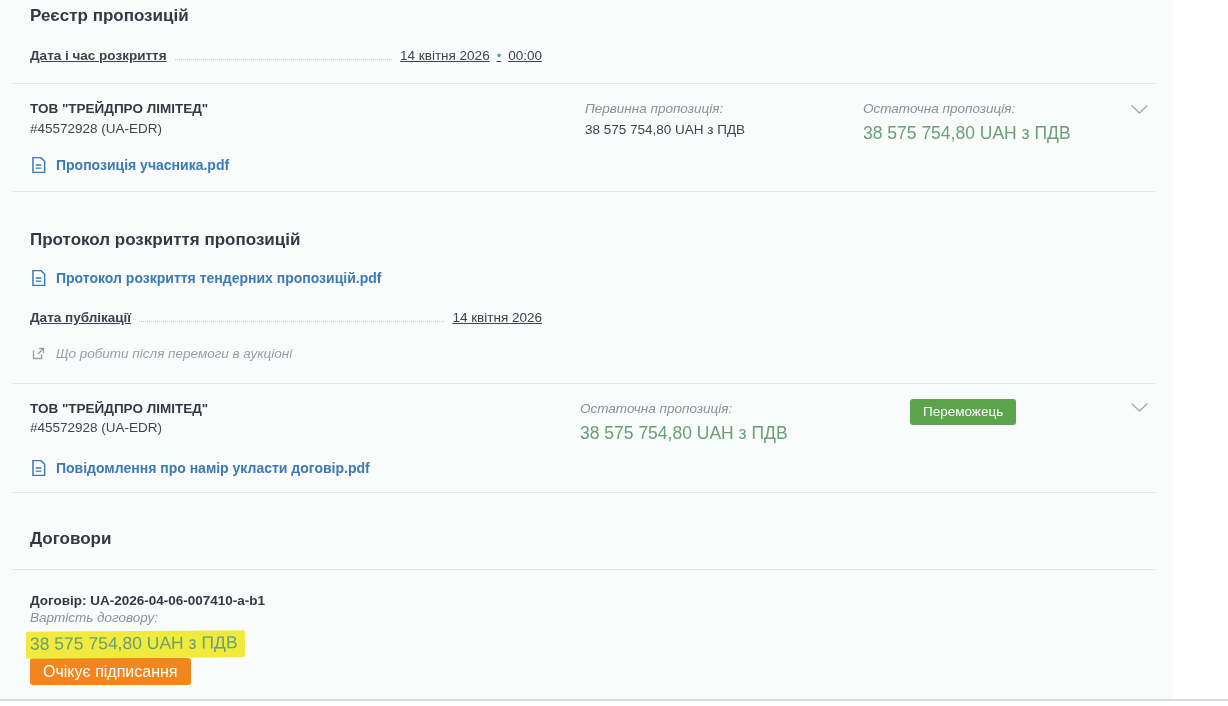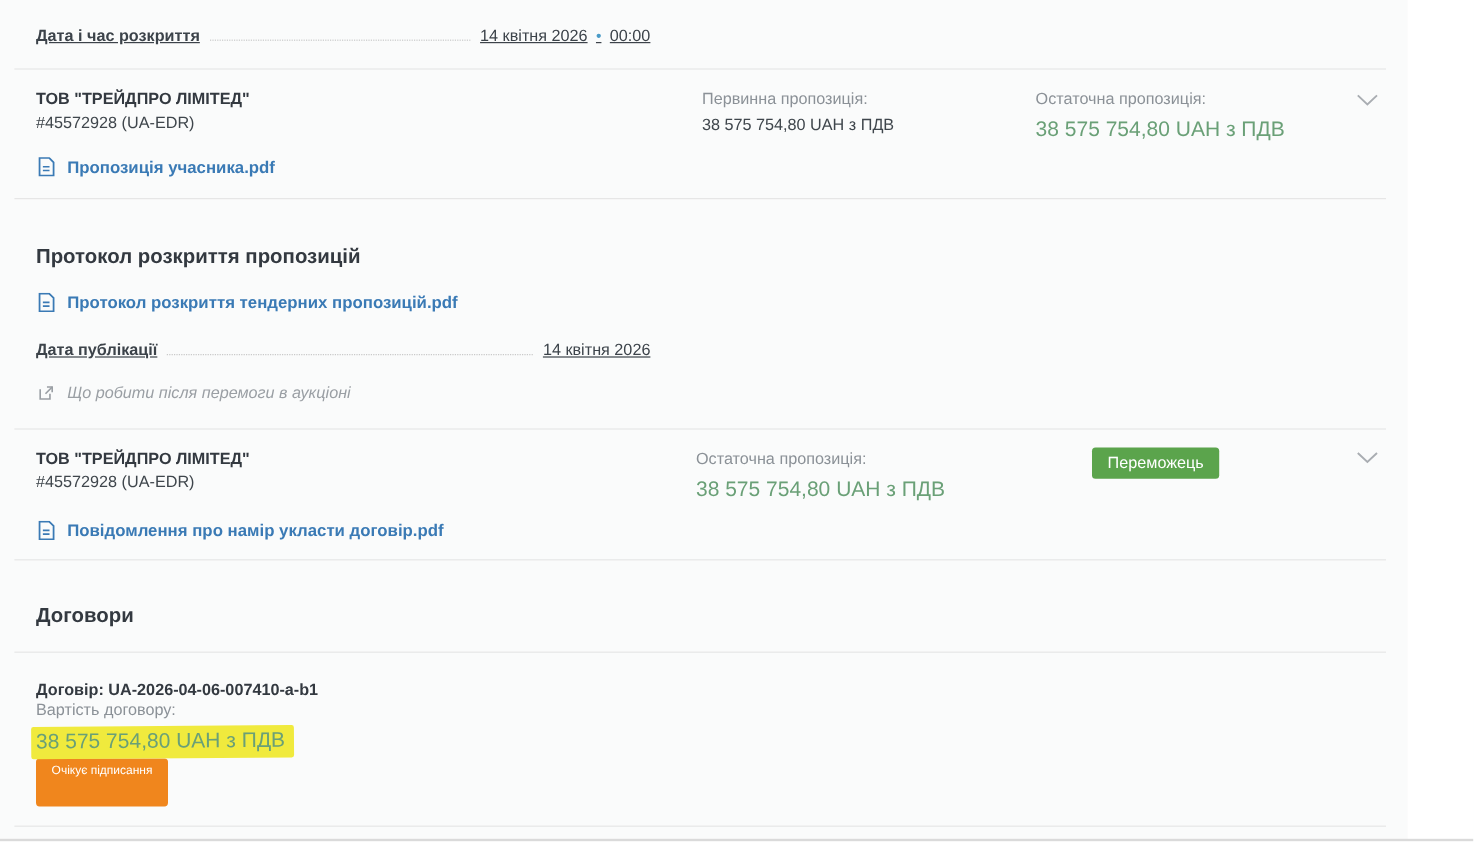--- a/index.html
+++ b/index.html
@@ -56,21 +56,21 @@
     border-bottom: 1px dotted #c9c9c9;
     margin: 0 8px 3px 8px;
     min-width: 30px;
   }
   .kv-value { color: #3c434a; }
   .dot-sep { color: #4a9bc7; margin: 0 7px; font-size: 13px; }
   
   .card { display: flex; padding: 15px 24px 0 30px; }
   .supplier-name { font-weight: bold; color: #333940; line-height: 1.45; }
   .supplier-id { color: #3f464c; line-height: 1.45; }
-  .col-label { color: #8b9197; line-height: 1.5; }
+  .col-label { color: #8b9197; line-height: 1.5; font-style: italic; }
   .col-value { color: #3f464c; line-height: 1.6; }
   .green-value {
     color: #6aa077;
     font-size: 17.5px;
     line-height: 1.45;
     margin-top: 2px;
     white-space: nowrap;
   }
   .chevron-btn {
     margin-left: auto;
@@ -102,22 +102,22 @@
     color: #ffffff;
     font-size: 13.5px;
     padding: 5px 13px 6px;
     border-radius: 3px;
     align-self: flex-start;
     white-space: nowrap;
   }
   .badge-orange {
     background: #f0861d;
     color: #ffffff;
-    font-size: 10px;
-    padding: 5px 13px 24px;
+    font-size: 16px;
+    padding: 5px 13px 4px;
     border-radius: 3px;
     align-self: flex-start;
     white-space: nowrap;
   }
   .help-row {
     display: flex;
     align-items: center;
     gap: 10px;
     margin: 21px 0 0 31px;
   }
@@ -155,20 +155,21 @@
   .contract-title { font-weight: bold; color: #333940; padding-top: 11px; }
   .spacer-chevron { margin-left: auto; padding-top: 2px; cursor: pointer; }
 </style>
 </head>
 <body>
 
 <div class="viewport">
   <div class="page">
 
     <section>
+      <h2 class="mt-6">Реєстр пропозицій</h2>
 
       <div class="kv-row mt-22">
         <span class="kv-label">Дата і час розкриття</span>
         <span class="leader"></span>
         <span class="kv-value">14 квітня 2026</span>
         <span class="dot-sep">•</span>
         <span class="kv-value">00:00</span>
       </div>
 
       <div class="divider mt-20"></div>

